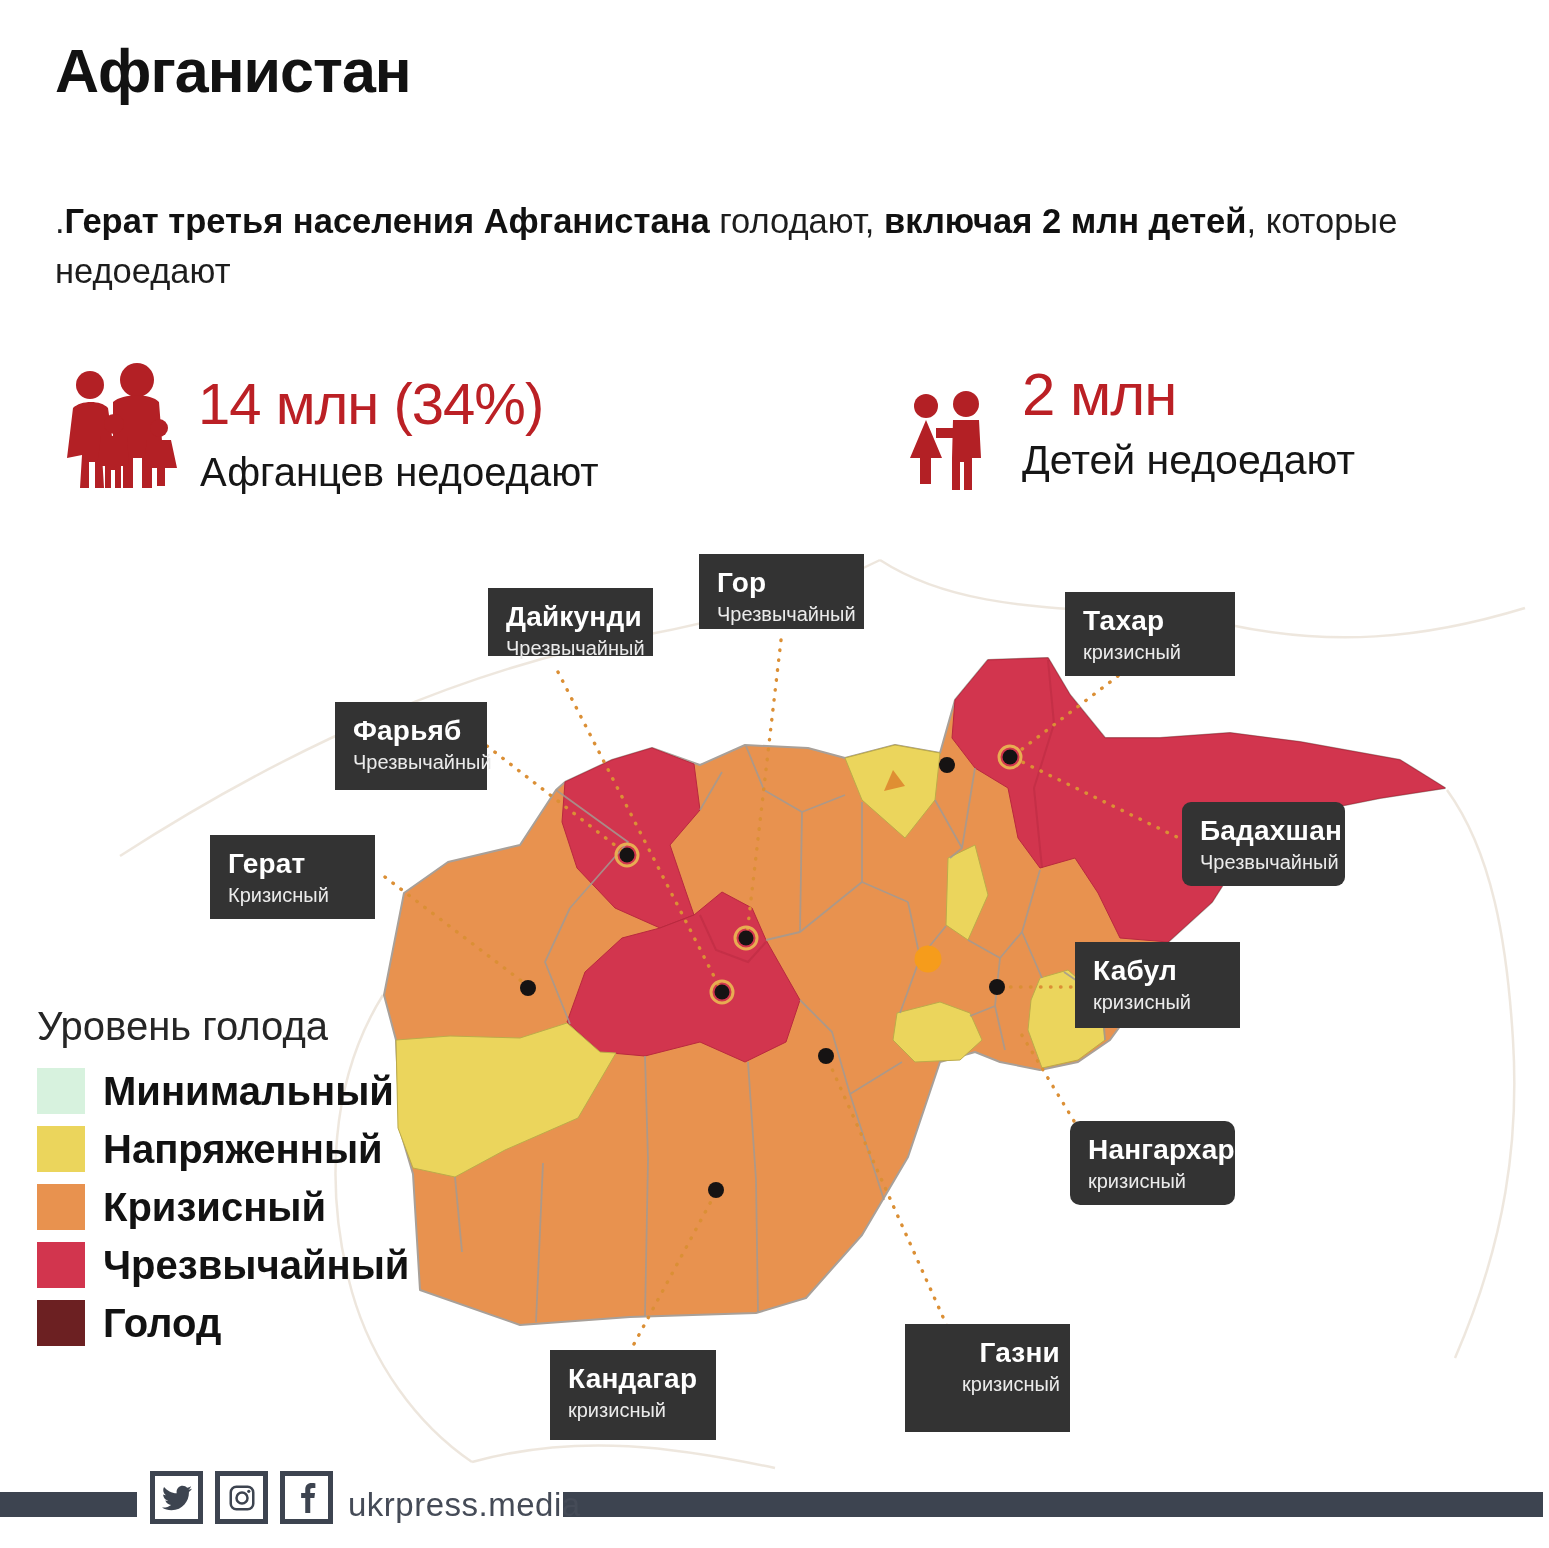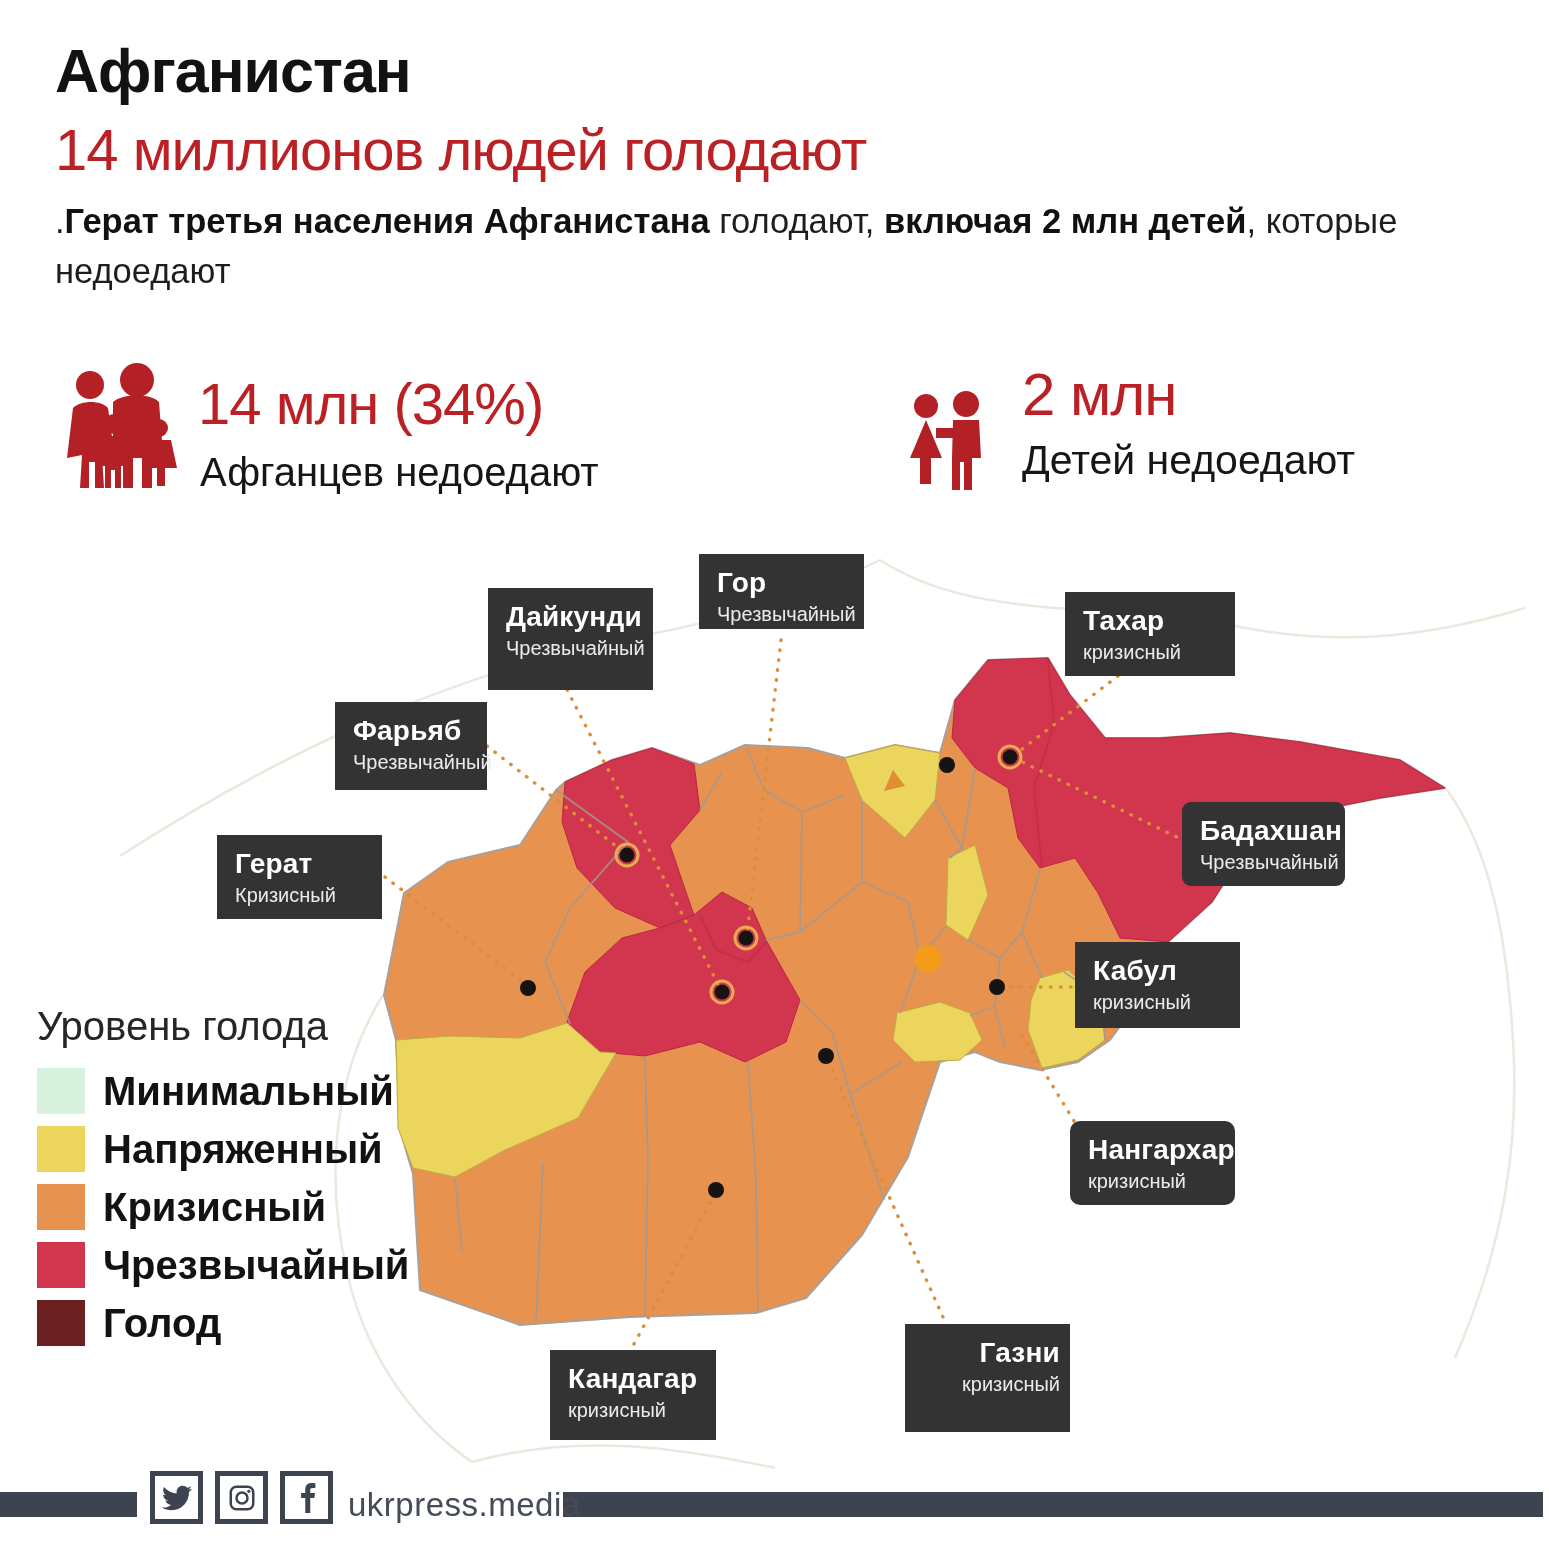--- a/index.html
+++ b/index.html
@@ -29,21 +29,20 @@
   .social-box{top:1471px;width:53px;height:53px;background:#fff;border:5px solid #3d4450;
               box-sizing:border-box;display:flex;align-items:center;justify-content:center;}
   .site{left:348px;top:1486px;font-size:33px;font-weight:400;color:#454b57;letter-spacing:.5px;}
 </style>
 </head>
 <body>
 
 <div class="page">
 
   <div class="abs title">Афганистан</div>
-  <div class="abs headline red-accent" style="color: rgb(187, 32, 37);">14 миллионов людей голодают</div>
   <p class="abs intro" style="margin:0"><span>.</span><b>Герат третья населения Афганистана</b><span> голодают, </span><b>включая 2 млн детей</b><span>, которые недоедают</span></p>
 
   <div class="abs" style="left:45px;top:360px;width:142px;height:132px;">
     <svg width="142" height="132" viewBox="0 0 142 132">
       <g fill="#B32025">
         <circle cx="45" cy="25" r="14"></circle>
         <circle cx="92" cy="20" r="17"></circle>
         <path d="M68,42 C78,33 106,33 114,42 L118,94 L107,94 L107,128 L97,128 L97,98 L88,98 L88,128 L78,128 L78,94 L68,94 Z"></path>
         <path d="M28,48 C36,40 56,40 63,48 L70,98 L57,95 L59,128 L50,128 L50,102 L44,102 L44,128 L35,128 L37,95 L22,98 Z"></path>
         <circle cx="69" cy="64" r="10"></circle>
@@ -159,33 +158,33 @@
           <circle cx="1010" cy="757" r="7.5"></circle>
         <circle cx="997" cy="987" r="8"></circle>
       </g>
     </g>
   </svg>
 
   <div class="abs plabel box-bg" style="left: 699px; top: 554px; width: 165px; height: 75px; background: rgb(51, 51, 51);">
     <div class="pname">Гор</div>
     <div class="pstatus">Чрезвычайный</div>
   </div>
-  <div class="abs plabel box-bg" style="left: 488px; top: 588px; width: 165px; height: 102px; background: rgb(51, 51, 51);">
+  <div class="abs plabel box-bg" style="left: 488px; top: 588px; width: 165px; height: 68px; background: rgb(51, 51, 51);">
     <div class="pname">Дайкунди</div>
     <div class="pstatus">Чрезвычайный</div>
   </div>
   <div class="abs plabel box-bg" style="left: 1065px; top: 592px; width: 170px; height: 84px; background: rgb(51, 51, 51);">
     <div class="pname">Тахар</div>
     <div class="pstatus">кризисный</div>
   </div>
   <div class="abs plabel box-bg" style="left: 335px; top: 702px; width: 152px; height: 88px; background: rgb(51, 51, 51);">
     <div class="pname">Фарьяб</div>
     <div class="pstatus">Чрезвычайный</div>
   </div>
-  <div class="abs plabel box-bg" style="left: 217px; top: 835px; width: 165px; height: 84px; background: rgb(51, 51, 51);">
+  <div class="abs plabel box-bg" style="left: 210px; top: 835px; width: 165px; height: 84px; background: rgb(51, 51, 51);">
     <div class="pname">Герат</div>
     <div class="pstatus">Кризисный</div>
   </div>
   <div class="abs plabel box-bg" style="left: 1182px; top: 802px; width: 163px; height: 84px; background: rgb(51, 51, 51); border-radius: 9px;">
     <div class="pname">Бадахшан</div>
     <div class="pstatus">Чрезвычайный</div>
   </div>
   <div class="abs plabel box-bg" style="left: 1075px; top: 942px; width: 165px; height: 86px; background: rgb(51, 51, 51);">
     <div class="pname">Кабул</div>
     <div class="pstatus">кризисный</div>

